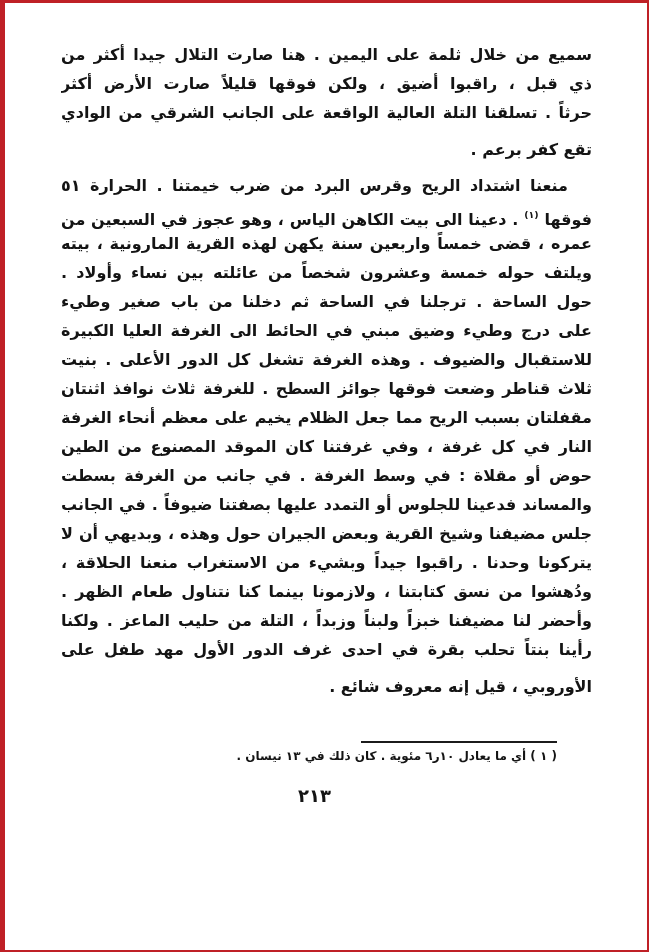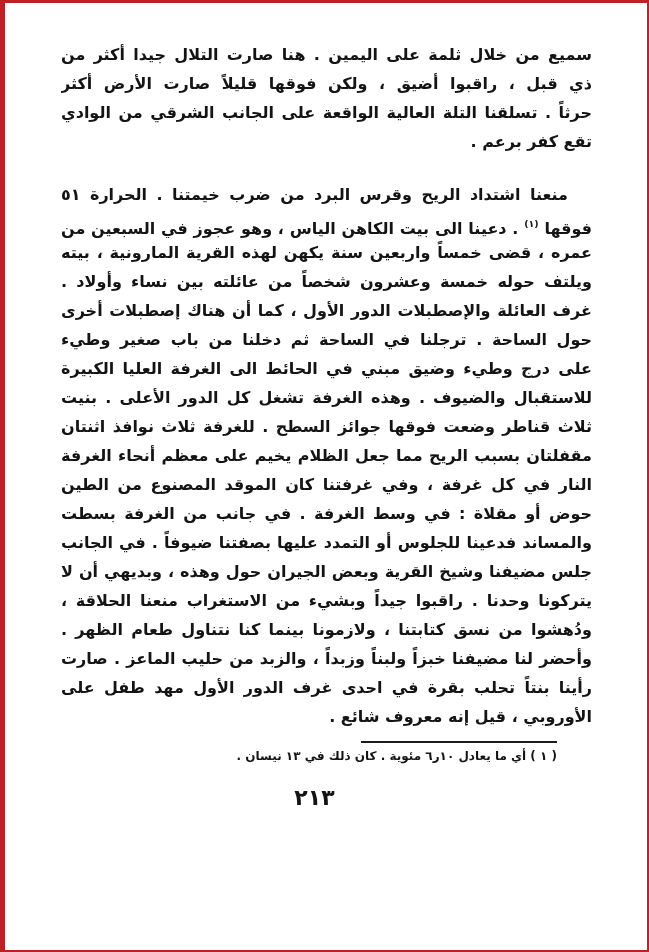--- a/index.html
+++ b/index.html
@@ -31,23 +31,24 @@
   .line {
     height: 29px;
     line-height: 29px;
     text-align: justify;
     text-align-last: justify;
     overflow: hidden;
     white-space: normal;
   }
   .pend {
     text-align-last: right;
+    margin-top: 8px;
   }
   .pstart {
-    margin-top: 24px;
+    margin-top: 7px;
     padding-right: 24px;
     box-sizing: border-box;
   }
   sup.fnref {
     font-size: 9.5px;
     vertical-align: 7px;
     font-weight: bold;
   }
   .footnote-rule {
     position: absolute;
@@ -62,53 +63,52 @@
     direction: rtl;
     text-align: right;
     font-size: 12px;
     font-weight: bold;
     white-space: nowrap;
   }
   .page-number {
     position: absolute;
     top: 785px; left: 0; right: 20px;
     text-align: center;
-    font-size: 22px;
+    font-size: 18px;
     font-weight: bold;
     letter-spacing: 2px;
     direction: rtl;
   }
 </style>
 </head>
 <body>
 
 <div class="page-frame"></div>
 
 <div class="main-text">
   <div class="line">سميع من خلال ثلمة على اليمين . هنا صارت التلال جيدا أكثر من</div>
   <div class="line">ذي قبل ، راقبوا أضيق ، ولكن فوقها قليلاً صارت الأرض أكثر</div>
   <div class="line">حرثاً . تسلقنا التلة العالية الواقعة على الجانب الشرقي من الوادي حيث</div>
   <div class="line pend">تقع كفر برعم .</div>
 
   <div class="line pstart">منعنا اشتداد الريح وقرس البرد من ضرب خيمتنا . الحرارة ٥١</div>
   <div class="line"><span>فوقها </span><sup class="fnref">(١)</sup><span> . دعينا الى بيت الكاهن الياس ، وهو عجوز في السبعين من</span></div>
   <div class="line">عمره ، قضى خمساً واربعين سنة يكهن لهذه القرية المارونية ، بيته رحب ،</div>
   <div class="line">ويلتف حوله خمسة وعشرون شخصاً من عائلته بين نساء وأولاد . تشغل</div>
-  <div class="line">غرف العائلة والإصطبلات الدور الأول ، كما أن هناك إصطبلات أخرى</div>
   <div class="line">حول الساحة . ترجلنا في الساحة ثم دخلنا من باب صغير وطيء وزحفنا</div>
   <div class="line">على درج وطيء وضيق مبني في الحائط الى الغرفة العليا الكبيرة المخصصة</div>
   <div class="line">للاستقبال والضيوف . وهذه الغرفة تشغل كل الدور الأعلى . بنيت فيها</div>
   <div class="line">ثلاث قناطر وضعت فوقها جوائز السطح . للغرفة ثلاث نوافذ اثنتان</div>
   <div class="line">مقفلتان بسبب الريح مما جعل الظلام يخيم على معظم أنحاء الغرفة . اضرمت</div>
   <div class="line">النار في كل غرفة ، وفي غرفتنا كان الموقد المصنوع من الطين على شكل</div>
   <div class="line">حوض أو مقلاة : في وسط الغرفة . في جانب من الغرفة بسطت السجاجيد</div>
   <div class="line">والمساند فدعينا للجلوس أو التمدد عليها بصفتنا ضيوفاً . في الجانب الآخر</div>
   <div class="line">جلس مضيفنا وشيخ القرية وبعض الجيران حول وهذه ، وبديهي أن لا</div>
   <div class="line">يتركونا وحدنا . راقبوا جيداً وبشيء من الاستغراب منعنا الحلاقة ،</div>
   <div class="line">ودُهشوا من نسق كتابتنا ، ولازمونا بينما كنا نتناول طعام الظهر .</div>
-  <div class="line">وأحضر لنا مضيفنا خبزاً ولبناً وزبداً ، والزبد من حليب الماعز . صارت</div>
+  <div class="line">وأحضر لنا مضيفنا خبزاً ولبناً وزبداً ، التلة من حليب الماعز . ولكنا</div>
   <div class="line">رأينا بنتاً تحلب بقرة في احدى غرف الدور الأول مهد طفل على النمط</div>
   <div class="line pend">الأوروبي ، قيل إنه معروف شائع .</div>
 </div>
 
 <div class="footnote-rule"></div>
 <div class="footnote-text">( ١ ) أي ما يعادل ١٠ر٦ مئوية . كان ذلك في ١٣ نيسان .</div>
 <div class="page-number">٢١٣</div>
 
 </body></html>

